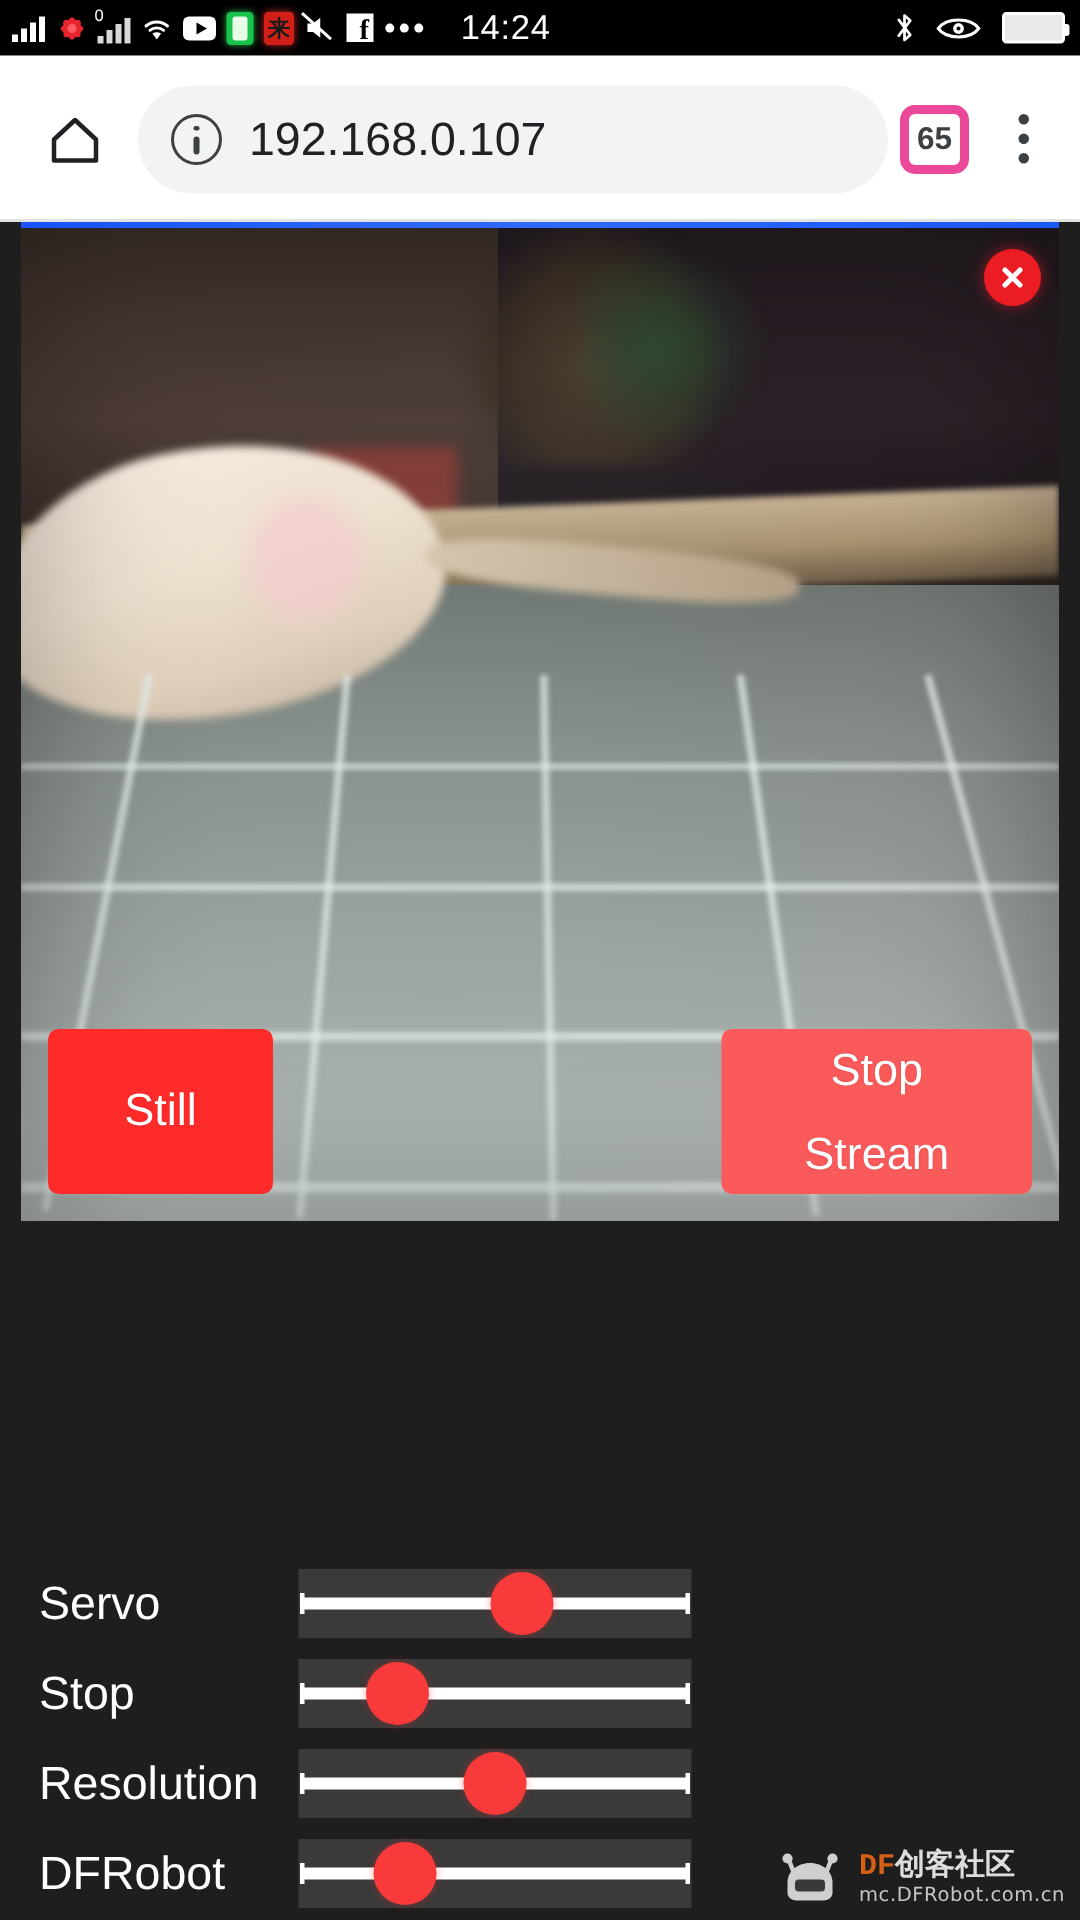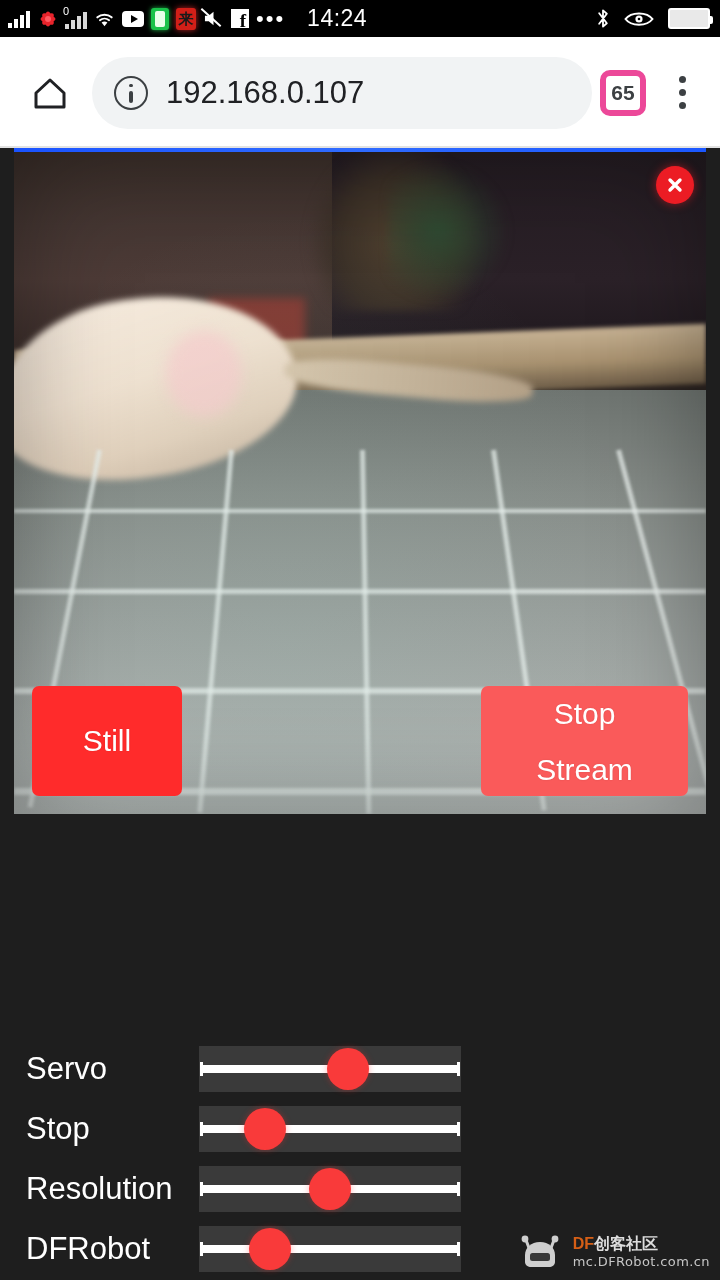--- a/index.html
+++ b/index.html
@@ -218,22 +218,22 @@
     margin-left:-21px; border-radius:50%; background:#f93a3a; cursor:pointer;
     box-shadow:0 0 6px rgba(255,40,40,.35);
   }
 
   
   .watermark{
     position:absolute; right:10px; bottom:8px; display:flex; align-items:center;
     gap:9px; opacity:.95;
   }
   .wm-text{ display:flex; flex-direction:column; line-height:1.05; }
-  .wm-title{ font-size:16px; font-weight:bold; color:#e8e8e8;
-     font-family:Liberation Sans, sans-serif; white-space:nowrap; }
+  .wm-title{ font-size:20px; font-weight:bold; color:#e8e8e8;
+     font-family:Liberation Mono, monospace; white-space:nowrap; }
   .wm-title em{ font-style:normal; color:#e06316; }
   .wm-sub{ font-size:13px; color:#cfcfcf; letter-spacing:.4px;
      font-family:"DejaVu Sans", sans-serif; margin-top:2px; }
 </style>
 </head>
 <body>
 
 <div id="screen">
 
   <div class="statusbar">

